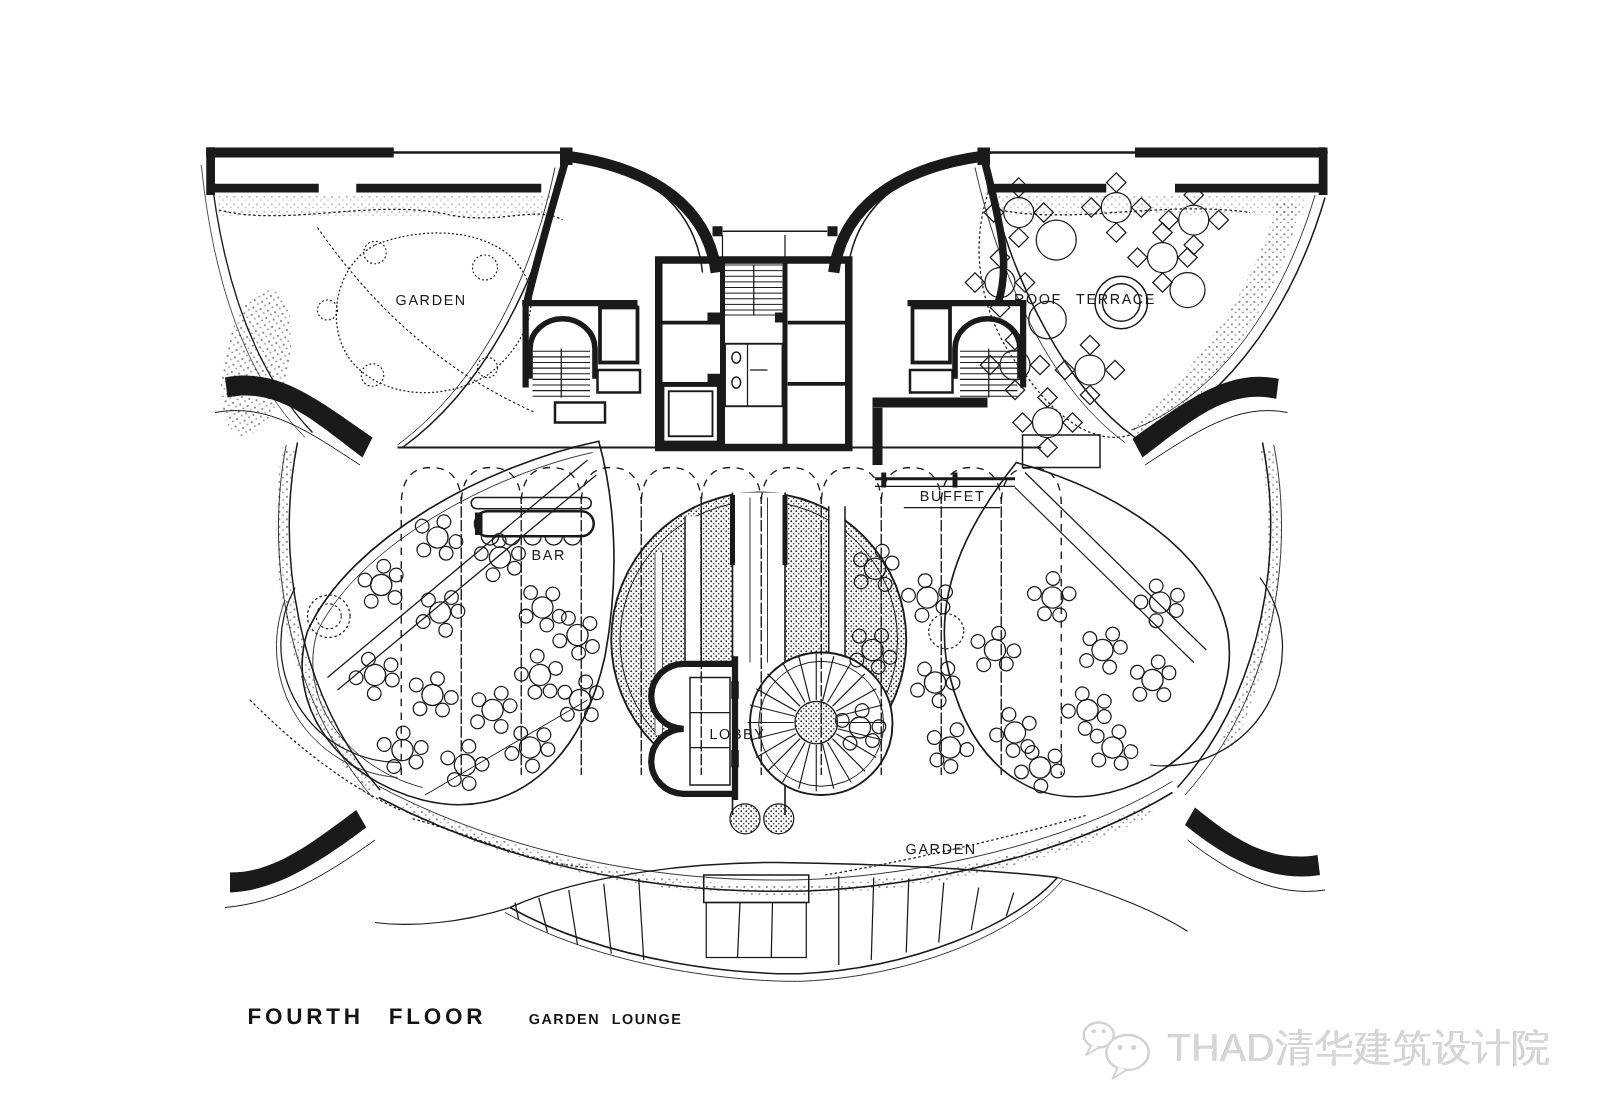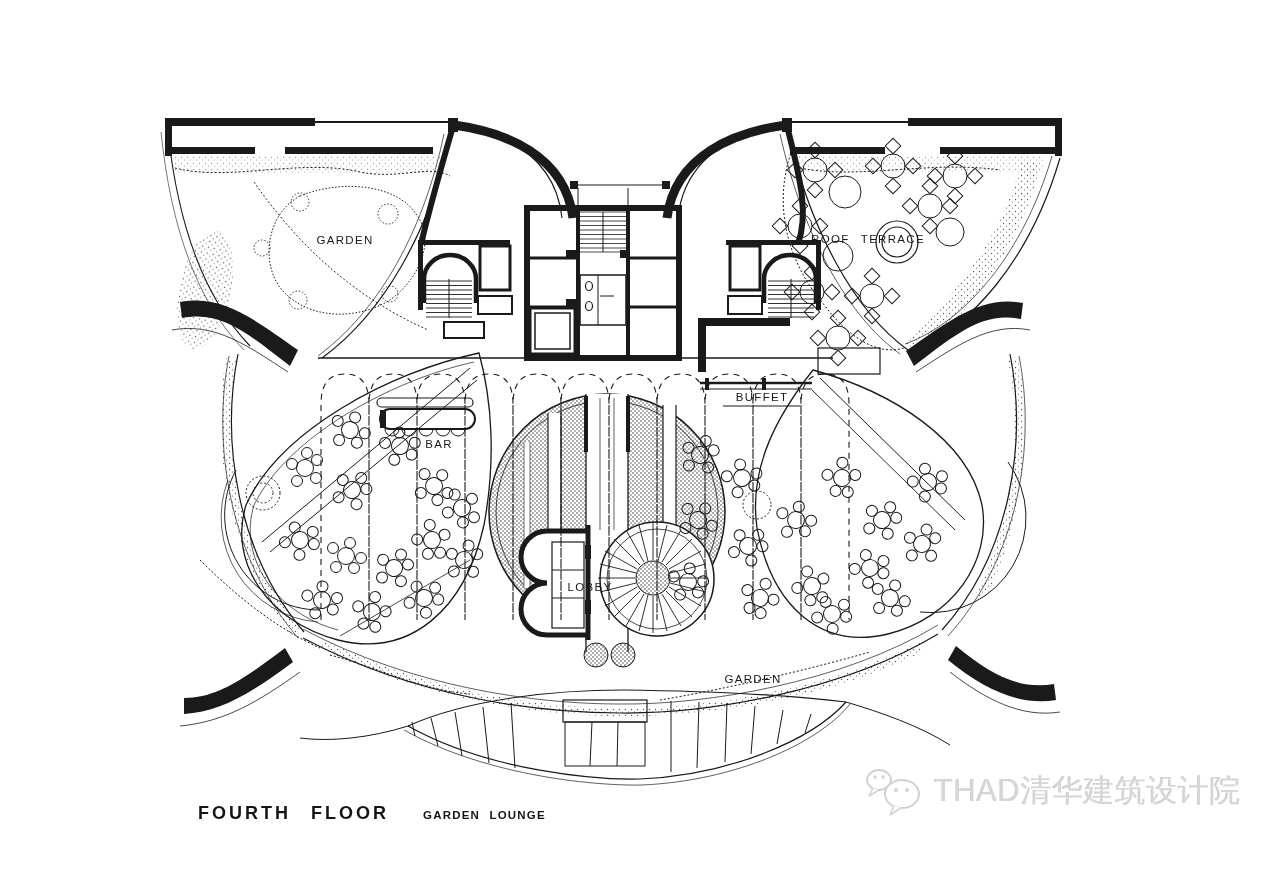--- a/index.html
+++ b/index.html
@@ -11,21 +11,21 @@
   .wht{fill:#ffffff;stroke:none;}
   .dsh{stroke-dasharray:6 5;}
   .dsh2{stroke-dasharray:2 2;}
   .dsh3{stroke-dasharray:1.5 1.8;}
   .plbl{font-family:"Liberation Sans",sans-serif;font-size:11.5px;fill:#191919;
         letter-spacing:1.3px;text-anchor:middle;}
   .title-block{position:absolute;left:198px;top:803px;display:flex;
         align-items:baseline;color:#141414;white-space:nowrap;}
   .t-floor{font-size:18px;letter-spacing:3px;word-spacing:12px;font-weight:600;}
   .t-room{font-size:11.5px;letter-spacing:1.2px;word-spacing:5px;margin-left:34px;font-weight:600;}
-  .watermark{position:absolute;left:864px;top:764px;display:flex;align-items:center;
+  .watermark{position:absolute;left:864px;top:812px;display:flex;align-items:center;
         gap:6px;white-space:nowrap;}
   .wm-text{font-size:31px;letter-spacing:0.5px;color:#d6d6d6;
         text-shadow:1px 1px 0 #ffffff,-0.5px -0.5px 0 #c4c4c4;}
 </style>
 </head>
 <body>
 
 <svg id="plan-svg" width="1280" height="890" viewBox="0 0 1280 890">
   <defs>
     <pattern id="stip" width="4" height="4" patternUnits="userSpaceOnUse">

